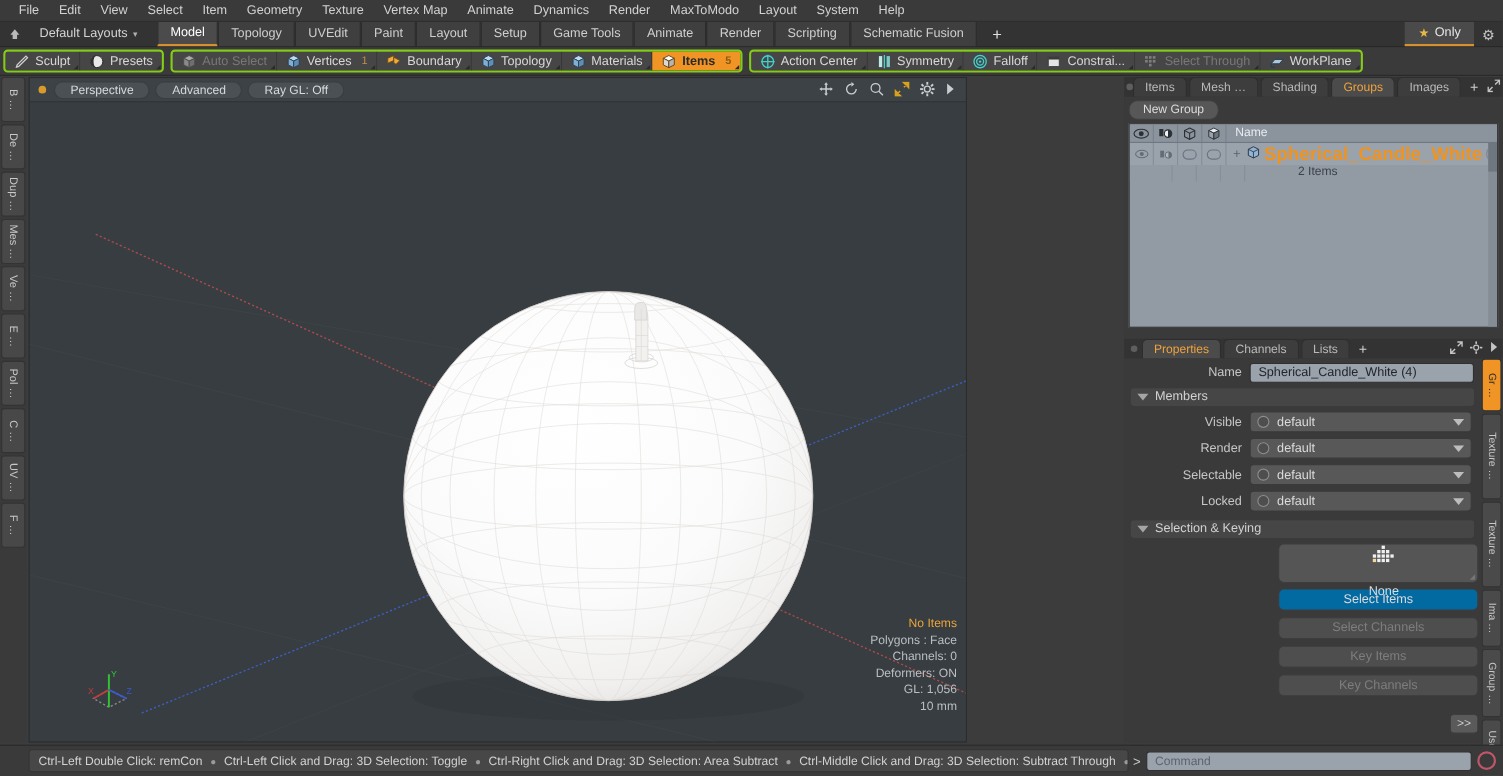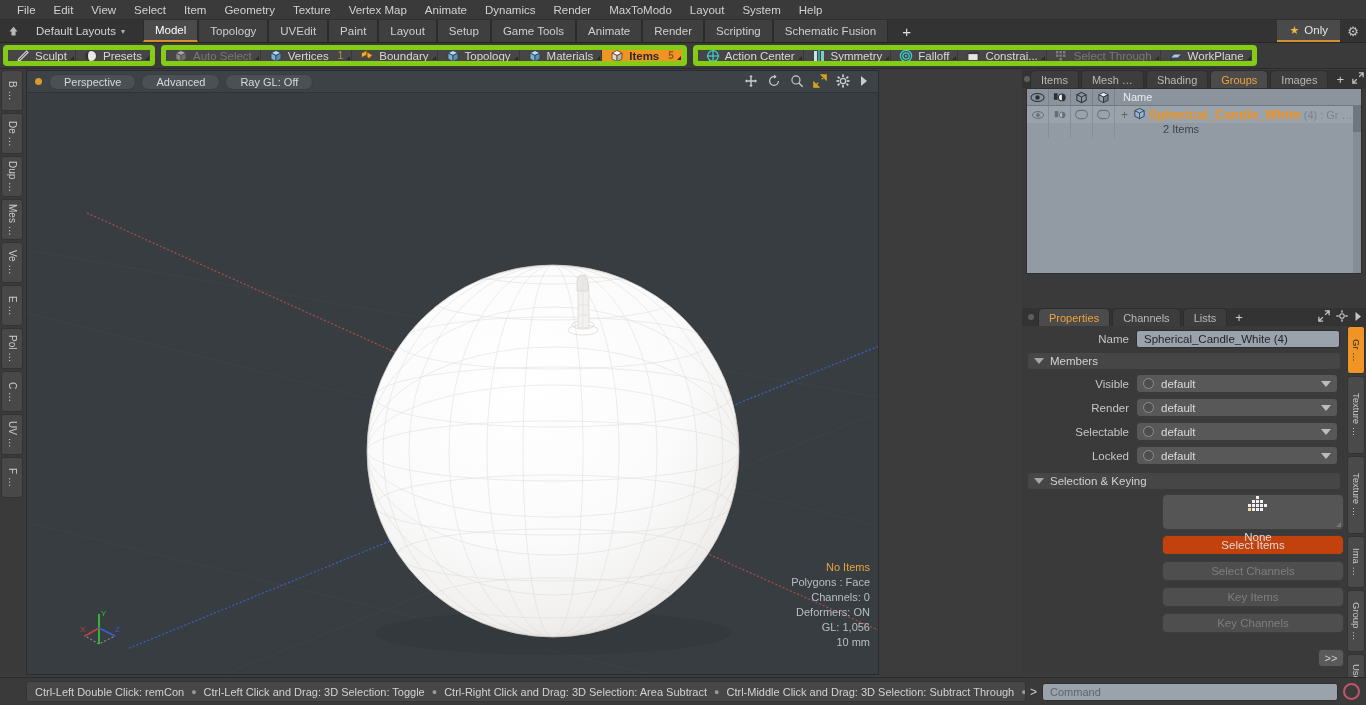--- a/index.html
+++ b/index.html
@@ -65,21 +65,21 @@
   
   .modebar {
     position: absolute; top: 43px; left: 0; width: 1366px; height: 26px;
     background: #3a3a3a;
     display: flex; align-items: stretch;
     border-bottom: 1px solid #2a2a2a;
   }
   .mgroup {
     display: flex; align-items: stretch;
     background: #464646;
-    border: 5px solid #84cc16;
+    border: 2px solid #84cc16;
     border-radius: 4px;
     margin: 2px 3px;
     overflow: hidden;
   }
   .mbtn {
     display: flex; align-items: center; gap: 5px;
     padding: 0 8px; font-size: 11.5px; color: #d8d8d8;
     background: #464646; position: relative;
     border-right: 1px solid #383838;
     white-space: nowrap;
@@ -187,25 +187,25 @@
   .il-head {
     display: flex; align-items: stretch; height: 17px;
     background: #8b939d; border-bottom: 1px solid #6f7782;
   }
   .il-colico {
     width: 22px; display: flex; align-items: center; justify-content: center;
     border-right: 1px solid #79818b;
   }
   .il-name { flex: 1; display: flex; align-items: center; padding-left: 8px; font-size: 11px; color: #e8ecf0; }
   .il-row { display: flex; align-items: stretch; min-height: 17px; background: #9aa2ac; }
-  .il-row2 { display: flex; align-items: stretch; min-height: 15px; background: #929aa4; }
+  .il-row2 { display: flex; align-items: stretch; min-height: 15px; background: #929aa4; padding-left: 17px; }
   .il-cell { width: 22px; display: flex; align-items: center; justify-content: center; border-right: 1px solid #868e98; }
   .il-label { flex: 1; display: flex; align-items: center; gap: 3px; padding-left: 6px; font-size: 11px; white-space: nowrap; overflow: hidden; }
   .il-plus { color: #5b626b; font-size: 12px; margin-right: 2px; }
-  .il-title { color: #f0931f; font-weight: bold; font-size: 13px; }
+  .il-title { color: #f0931f; font-weight: bold; font-size: 17px; }
   .il-cnt { color: #7c838d; }
   .il-sub { padding-left: 48px; font-size: 11px; color: #3d434a; }
   .il-scroll {
     position: absolute; right: 0; top: 17px; width: 8px; bottom: 0;
     background: #848c96;
   }
   .il-scroll i { display: block; width: 8px; height: 26px; background: #6e7680; }
 
   
   .proppanel { position: absolute; left: 0; top: 238px; width: 344px; height: 367px; }
@@ -229,21 +229,21 @@
   .pdrop {
     flex: 1; height: 19px; background: #585858;
     border: 1px solid #3a3a3a; border-radius: 4px;
     display: flex; align-items: center; padding: 0 6px;
     font-size: 11.5px; color: #dadada; margin-right: 22px;
     position: relative;
   }
   .knob { width: 11px; height: 11px; border-radius: 50%; border: 1px solid #8e8e8e; background: #4e4e4e; margin-right: 7px; flex: 0 0 11px; }
   .pdrop .dn { margin-left: auto; width: 0; height: 0; border-left: 5px solid transparent; border-right: 5px solid transparent; border-top: 6px solid #bdbdbd; }
   .pbtn {
-    height: 20px; background: #c2410c; border: 1px solid #3d3d3d; border-radius: 5px;
+    height: 20px; background: #0369a1; border: 1px solid #3d3d3d; border-radius: 5px;
     display: flex; align-items: center; justify-content: center;
     font-size: 11.5px; color: #dadada;
     margin: 0 22px 6px 140px;
   }
   .pbtn.dim { color: #7e7e7e; background: #4e4e4e; }
   .nonebox {
     height: 36px; background: #555555; border: 1px solid #3d3d3d; border-radius: 5px;
     display: flex; align-items: center; gap: 10px; padding-left: 10px;
     margin: 0 22px 5px 140px; font-size: 11.5px; color: #dcdcdc;
     position: relative;
@@ -654,20 +654,23 @@
         <span>
           <svg width="12" height="12" viewBox="0 0 14 14">
               <path d="M8 1 L13 1 L13 6 M13 1 L8.4 5.6" stroke="#c4c4c4" stroke-width="1.5" fill="none"></path>
               <path d="M6 13 L1 13 L1 8 M1 13 L5.6 8.4" stroke="#c4c4c4" stroke-width="1.5" fill="none"></path>
             </svg>
         </span>
 
       </div>
     </div>
 
+    <div class="newgroup-row">
+      <div class="newgroup-btn">New Group</div>
+    </div>
 
     <div class="itemlist">
       <div class="il-head">
         <div class="il-colico">
           <svg width="15" height="11" viewBox="0 0 16 11">
               <ellipse cx="8" cy="5.5" rx="7" ry="4.3" fill="none" stroke="#2b3036" stroke-width="1.1"></ellipse>
               <circle cx="8" cy="5.5" r="2.4" fill="#2b3036"></circle>
             </svg>
         </div>
         <div class="il-colico">

